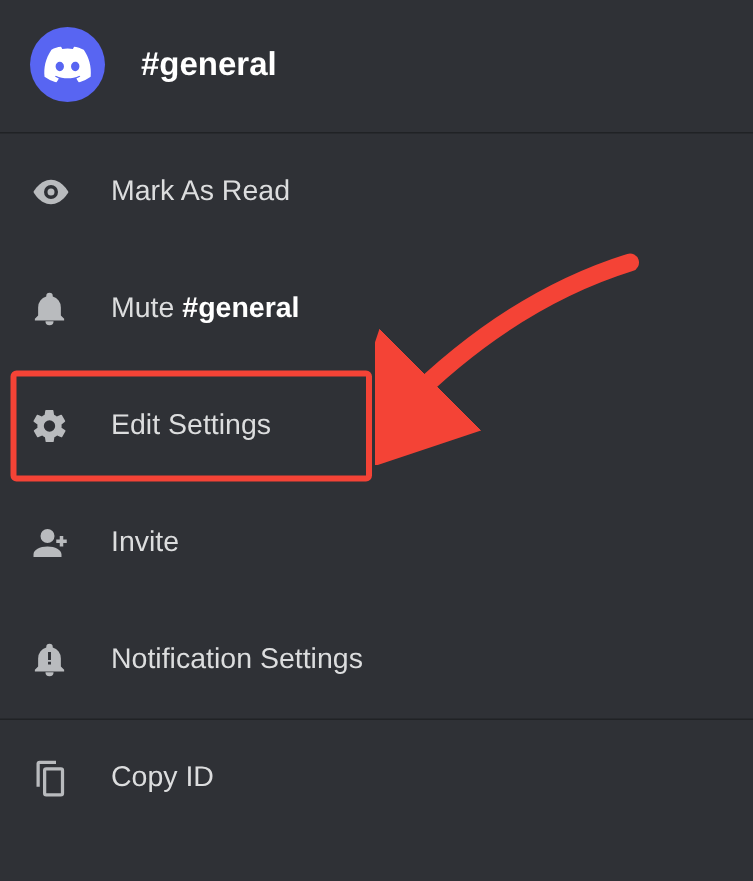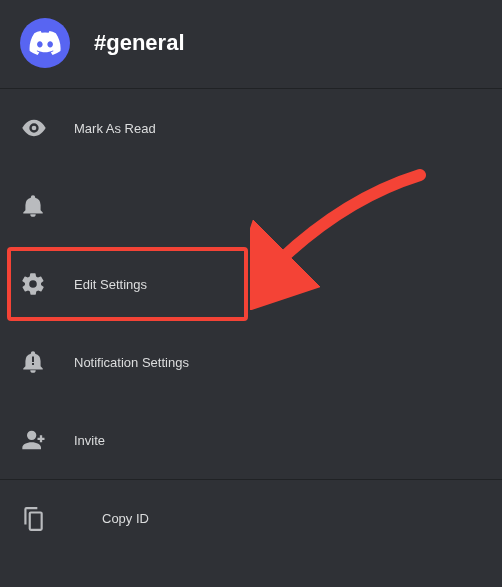--- a/index.html
+++ b/index.html
@@ -37,32 +37,31 @@
     .menu { }
     .menu-item {
       display: flex;
       align-items: center;
       padding: 0 20px;
       height: 78px;
       position: relative;
     }
     .menu-item.sep {
       border-top: 1px solid #202225;
-      gap: 28px;
     }
     .icon-wrap {
       width: 54px;
       display: flex;
       align-items: center;
       justify-content: flex-start;
       flex-shrink: 0;
     }
     .label {
       color: #dcddde;
-      font-size: 13px;
+      font-size: 19px;
       font-weight: 400;
     }
     .label .bold { font-weight: 700; color: #ffffff; }
     .highlight-box {
       position: absolute;
       border: 4px solid #f44336;
       border-radius: 4px;
       pointer-events: none;
     }
     .arrow {
@@ -93,47 +92,50 @@
     </span>
     <span class="label">Mark As Read</span>
   </div>
 
   <div class="menu-item">
     <span class="icon-wrap">
       <svg width="26" height="26" viewBox="0 0 24 24">
           <path fill="#b9bbbe" d="M12 2a2 2 0 0 0-2 2v.3A7 7 0 0 0 5 11v5l-2 2v1h18v-1l-2-2v-5a7 7 0 0 0-5-6.7V4a2 2 0 0 0-2-2zm0 20a2.5 2.5 0 0 0 2.5-2.5h-5A2.5 2.5 0 0 0 12 22z"></path>
         </svg>
     </span>
+    <span class="label">
+      <span>Mute </span><span class="bold">#general</span>
+    </span>
   </div>
 
   <div class="menu-item">
     <span class="icon-wrap">
       <svg width="26" height="26" viewBox="0 0 24 24">
           <path fill="#b9bbbe" d="M19.4 13a7.8 7.8 0 0 0 0-2l2.1-1.6a.5.5 0 0 0 .1-.6l-2-3.5a.5.5 0 0 0-.6-.2l-2.5 1a7.6 7.6 0 0 0-1.7-1l-.4-2.6a.5.5 0 0 0-.5-.4h-4a.5.5 0 0 0-.5.4L9 5.1a7.6 7.6 0 0 0-1.7 1l-2.5-1a.5.5 0 0 0-.6.2l-2 3.5a.5.5 0 0 0 .1.6L4.6 11a7.8 7.8 0 0 0 0 2l-2.1 1.6a.5.5 0 0 0-.1.6l2 3.5a.5.5 0 0 0 .6.2l2.5-1a7.6 7.6 0 0 0 1.7 1l.4 2.6a.5.5 0 0 0 .5.4h4a.5.5 0 0 0 .5-.4l.4-2.6a7.6 7.6 0 0 0 1.7-1l2.5 1a.5.5 0 0 0 .6-.2l2-3.5a.5.5 0 0 0-.1-.6zM12 15.5A3.5 3.5 0 1 1 15.5 12 3.5 3.5 0 0 1 12 15.5z"></path>
         </svg>
     </span>
     <span class="label">Edit Settings</span>
   </div>
 
   <div class="menu-item">
     <span class="icon-wrap">
+      <svg width="28" height="28" viewBox="0 0 24 24">
+          <path fill="#b9bbbe" d="M10 4a4 4 0 1 1 0 8 4 4 0 0 1 0-8zm0 10c-4.4 0-8 2-8 4.5V20h16v-1.5c0-2.5-3.6-4.5-8-4.5zm9-6h-2v2h-2v2h2v2h2v-2h2v-2h-2z"></path>
+        </svg>
+    </span>
+    <span class="label">Invite</span>
+  </div>
+
+  <div class="menu-item">
+    <span class="icon-wrap">
       <svg width="26" height="26" viewBox="0 0 24 24">
           <path fill="#b9bbbe" d="M12 2a2 2 0 0 0-2 2v.3A7 7 0 0 0 5 11v5l-2 2v1h18v-1l-2-2v-5a7 7 0 0 0-5-6.7V4a2 2 0 0 0-2-2zm0 20a2.5 2.5 0 0 0 2.5-2.5h-5A2.5 2.5 0 0 0 12 22zm-.9-9h1.8v1.8h-1.8zm0-6h1.8v5h-1.8z"></path>
         </svg>
     </span>
     <span class="label">Notification Settings</span>
-  </div>
-
-  <div class="menu-item">
-    <span class="icon-wrap">
-      <svg width="28" height="28" viewBox="0 0 24 24">
-          <path fill="#b9bbbe" d="M10 4a4 4 0 1 1 0 8 4 4 0 0 1 0-8zm0 10c-4.4 0-8 2-8 4.5V20h16v-1.5c0-2.5-3.6-4.5-8-4.5zm9-6h-2v2h-2v2h2v2h2v-2h2v-2h-2z"></path>
-        </svg>
-    </span>
-    <span class="label">Invite</span>
   </div>
 
   <div class="menu-item sep">
     <span class="icon-wrap">
       <svg width="26" height="26" viewBox="0 0 24 24">
           <path fill="#b9bbbe" d="M16 1H6a2 2 0 0 0-2 2v14h2V3h10zm3 4H10a2 2 0 0 0-2 2v14a2 2 0 0 0 2 2h9a2 2 0 0 0 2-2V7a2 2 0 0 0-2-2zm0 16H10V7h9z"></path>
         </svg>
     </span>
     <span class="label">Copy ID</span>
   </div>

